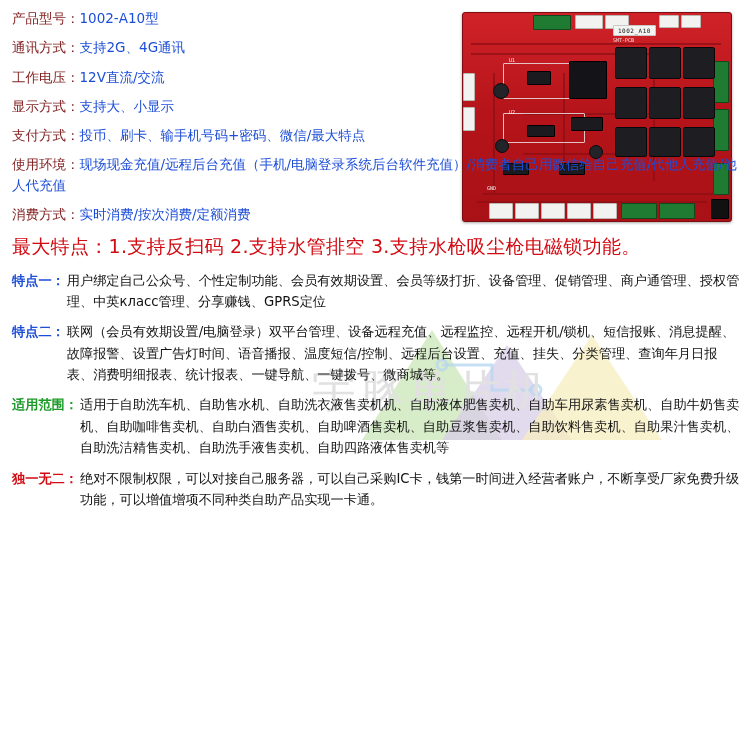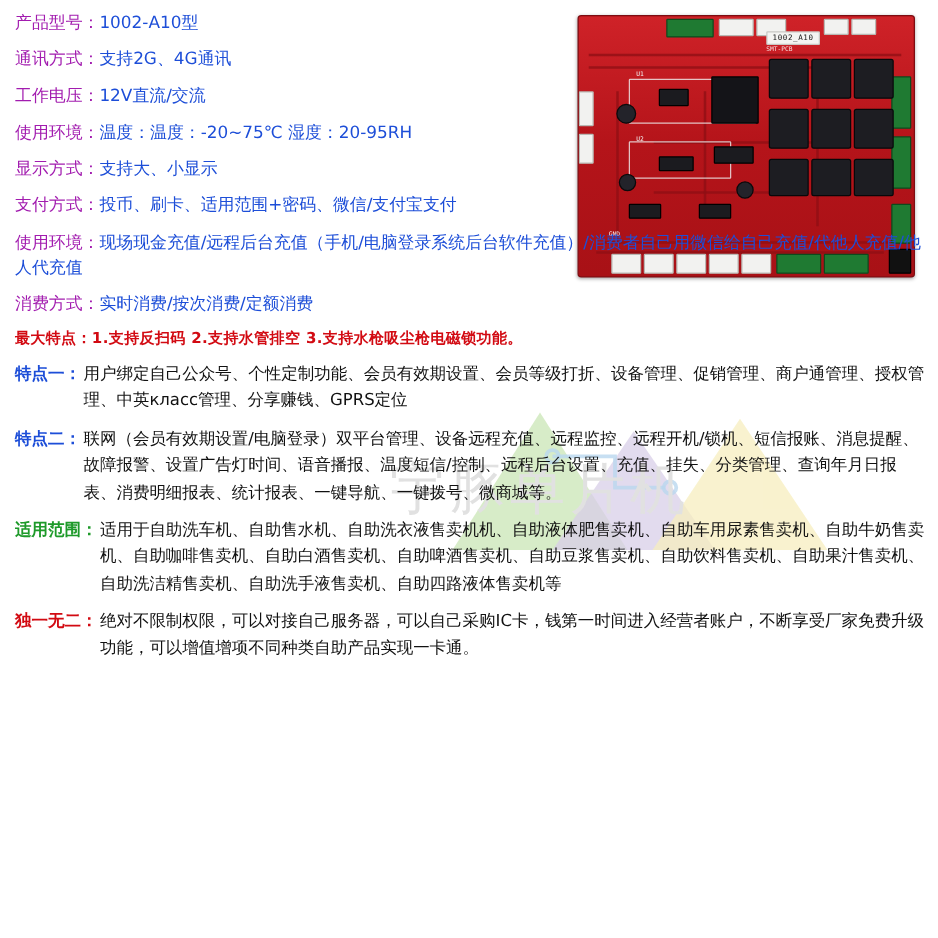--- a/index.html
+++ b/index.html
@@ -154,29 +154,29 @@
   .spec-block {
     width: 430px;
   }
   .row {
     font-size: 13.5px;
     color: #111;
     line-height: 1.5;
     margin-bottom: 9px;
     font-family: "DejaVu Sans", "Liberation Sans", sans-serif;
   }
-  .row .k { color: #a21caf; }
+  .row .k { color: #7f1d1d; }
   .row .v { color: #1d4ed8; }
   .row.wide { width: 726px; }
 
   .headline {
     margin-top: 2px;
     margin-bottom: 10px;
-    font-size: 12px;
-    font-weight: bold;
+    font-size: 19px;
+    font-weight: normal;
     color: #d20a12;
     line-height: 1.4;
     letter-spacing: .3px;
   }
 
   .feat {
     display: flex;
     align-items: flex-start;
     margin-bottom: 9px;
     line-height: 1.62;
@@ -286,27 +286,24 @@
       <div class="row">
         <span class="k">产品型号：</span><span class="v">1002-A10型</span>
       </div>
       <div class="row">
         <span class="k">通讯方式：</span><span class="v">支持2G、4G通讯</span>
       </div>
       <div class="row">
         <span class="k">工作电压：</span><span class="v">12V直流/交流</span>
       </div>
       <div class="row">
-        <span class="k">使用环境：</span><span class="v">温度：温度：-20~75℃  湿度：20-95RH</span>
-      </div>
-      <div class="row">
         <span class="k">显示方式：</span><span class="v">支持大、小显示</span>
       </div>
       <div class="row">
-        <span class="k">支付方式：</span><span class="v">投币、刷卡、适用范围+密码、微信/支付宝支付</span>
+        <span class="k">支付方式：</span><span class="v">投币、刷卡、输手机号码+密码、微信/最大特点</span>
       </div>
     </div>
 
     <div class="row wide" style="text-indent:0;">
       <span class="k">使用环境：</span><span class="v">现场现金充值/远程后台充值（手机/电脑登录系统后台软件充值）/消费者自己用微信给自己充值/代他人充值/他人代充值</span>
     </div>
 
     <div class="row wide">
       <span class="k">消费方式：</span><span class="v">实时消费/按次消费/定额消费</span>
     </div>

